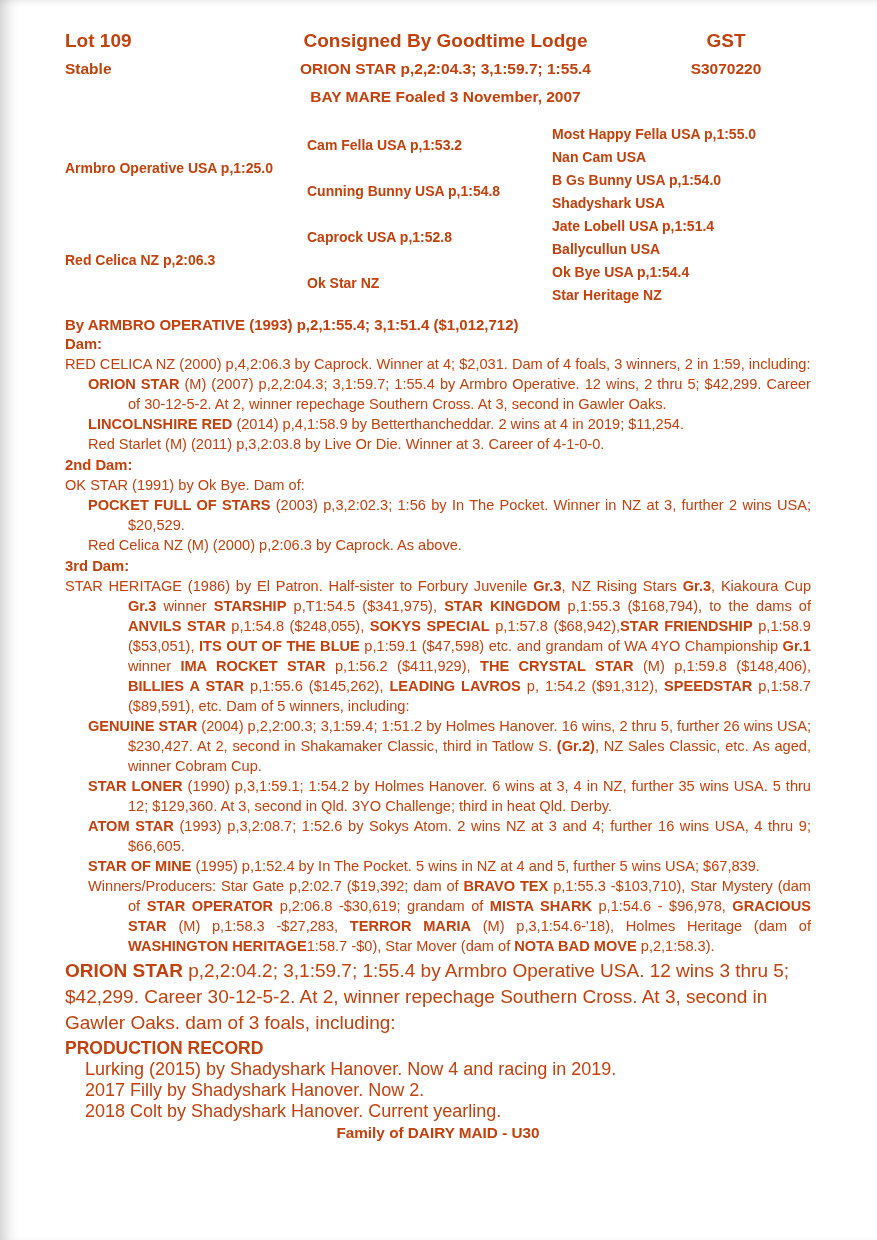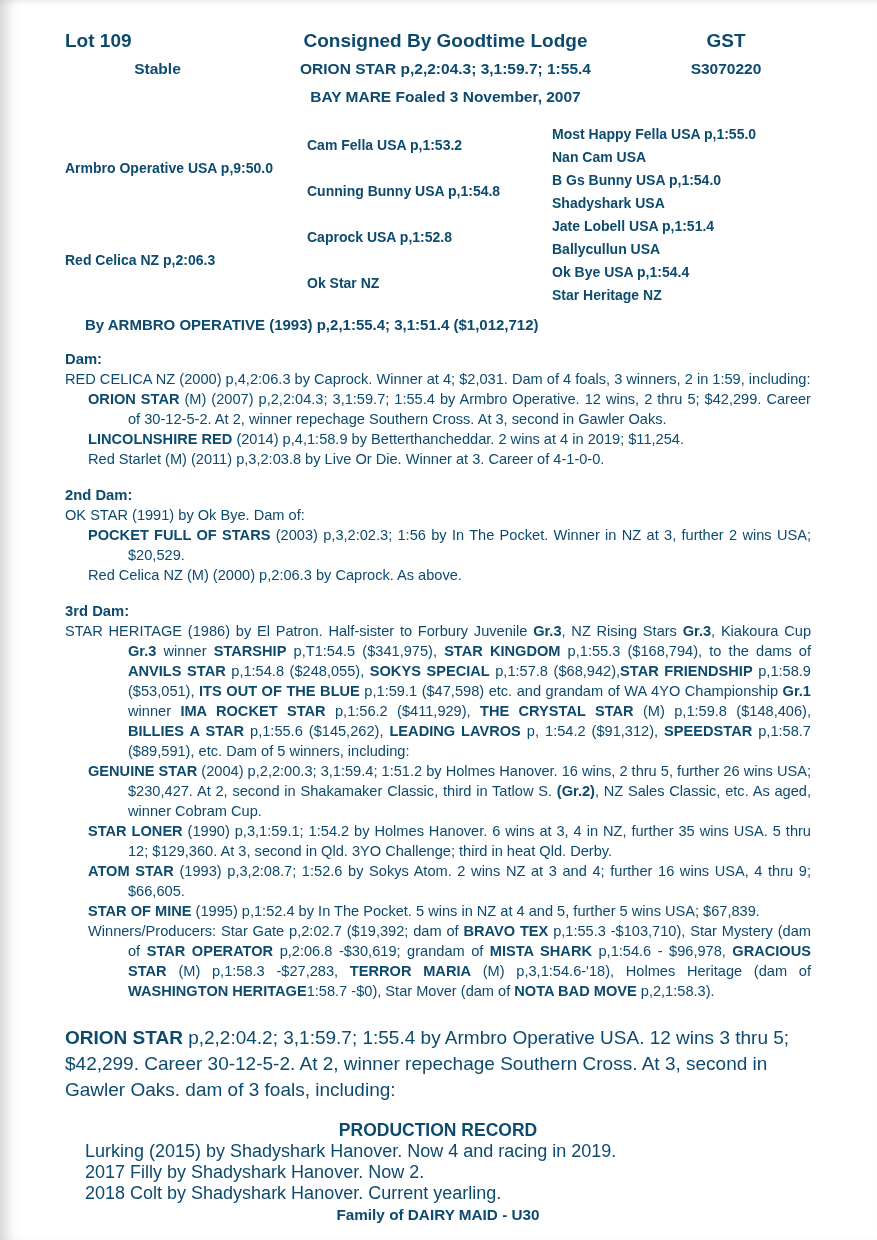--- a/index.html
+++ b/index.html
@@ -1,63 +1,63 @@
 <!DOCTYPE html>
 <html><head>
 <meta charset="utf-8">
 <style>
   html,body{margin:0;padding:0;background:#fff;}
   .page{
     position:relative;
     width:877px;height:1240px;
     background:#fff;
-    color:#0c4a6e;
+    color:#c2410c;
     font-family:"Liberation Sans","DejaVu Sans",sans-serif;
     overflow:hidden;
     box-shadow:inset 14px 0 14px -8px rgba(0,0,0,.18), inset 0 6px 8px -6px rgba(0,0,0,.10);
     box-sizing:border-box;
     padding:30px 66px 0 65px;
   }
   b,.b{font-weight:bold;}
 
   
   .hdr{display:grid;grid-template-columns:185px 1fr 170px;}
   .hdr-line1{height:29px;font-size:19px;font-weight:bold;line-height:22px;}
-  .hdr-line2{height:28px;font-size:15.5px;font-weight:bold;line-height:19px;text-align:center;}
+  .hdr-line2{height:28px;font-size:15.5px;font-weight:bold;line-height:19px;}
   .hdr-c{text-align:center;}
   .hdr-r{text-align:center;}
 
   
   .ped{
     margin-top:7px;
     display:grid;
     grid-template-columns:242px 245px 1fr;
     grid-auto-rows:23px;
     font-size:14px;font-weight:bold;
   }
   .ped div{display:flex;align-items:center;white-space:nowrap;}
   .g1a{grid-column:1;grid-row:1/5;}
   .g1b{grid-column:1;grid-row:5/9;}
   .g2a{grid-column:2;grid-row:1/3;}
   .g2b{grid-column:2;grid-row:3/5;}
   .g2c{grid-column:2;grid-row:5/7;}
   .g2d{grid-column:2;grid-row:7/9;}
   .g3{grid-column:3;}
 
-  .sireline{margin-top:10px;font-size:15px;font-weight:bold;margin-left:20px;}
+  .sireline{margin-top:10px;font-size:15px;font-weight:bold;}
 
   
-  .sec-h{font-size:14.8px;font-weight:bold;margin-top:16px;}
+  .sec-h{font-size:14.8px;font-weight:bold;margin-top:1px;}
   .body-txt{font-size:14.6px;line-height:20px;}
   .p-main{padding-left:63px;text-indent:-63px;text-align:justify;}
   .p-entry{padding-left:63px;text-indent:-40px;text-align:justify;}
 
   
-  .summary{margin-top:24px;font-size:19px;line-height:26px;text-align:left;}
-  .prod-h{margin-top:16px;text-align:center;font-size:17.5px;font-weight:bold;line-height:22px;}
+  .summary{margin-top:2px;font-size:19px;line-height:26px;text-align:left;}
+  .prod-h{margin-top:1px;text-align:left;font-size:17.5px;font-weight:bold;line-height:22px;}
   .prod-line{font-size:18px;line-height:21px;padding-left:20px;}
   .family{font-size:15.3px;line-height:21px;font-weight:bold;text-align:center;}
 </style>
 </head>
 <body>
 
 <div class="page">
 
   <div class="hdr">
     <div>
@@ -69,21 +69,21 @@
       <div class="hdr-line2">ORION STAR p,2,2:04.3; 3,1:59.7; 1:55.4</div>
       <div class="hdr-line2">BAY MARE Foaled 3 November, 2007</div>
     </div>
     <div class="hdr-r">
       <div class="hdr-line1">GST</div>
       <div class="hdr-line2">S3070220</div>
     </div>
   </div>
 
   <div class="ped">
-    <div class="g1a">Armbro Operative USA p,9:50.0</div>
+    <div class="g1a">Armbro Operative USA p,1:25.0</div>
     <div class="g1b">Red Celica NZ p,2:06.3</div>
     <div class="g2a">Cam Fella USA p,1:53.2</div>
     <div class="g2b">Cunning Bunny USA p,1:54.8</div>
     <div class="g2c">Caprock USA p,1:52.8</div>
     <div class="g2d">Ok Star NZ</div>
     <div class="g3" style="grid-row:1">Most Happy Fella USA p,1:55.0</div>
     <div class="g3" style="grid-row:2">Nan Cam USA</div>
     <div class="g3" style="grid-row:3">B Gs Bunny USA p,1:54.0</div>
     <div class="g3" style="grid-row:4">Shadyshark USA</div>
     <div class="g3" style="grid-row:5">Jate Lobell USA p,1:51.4</div>

